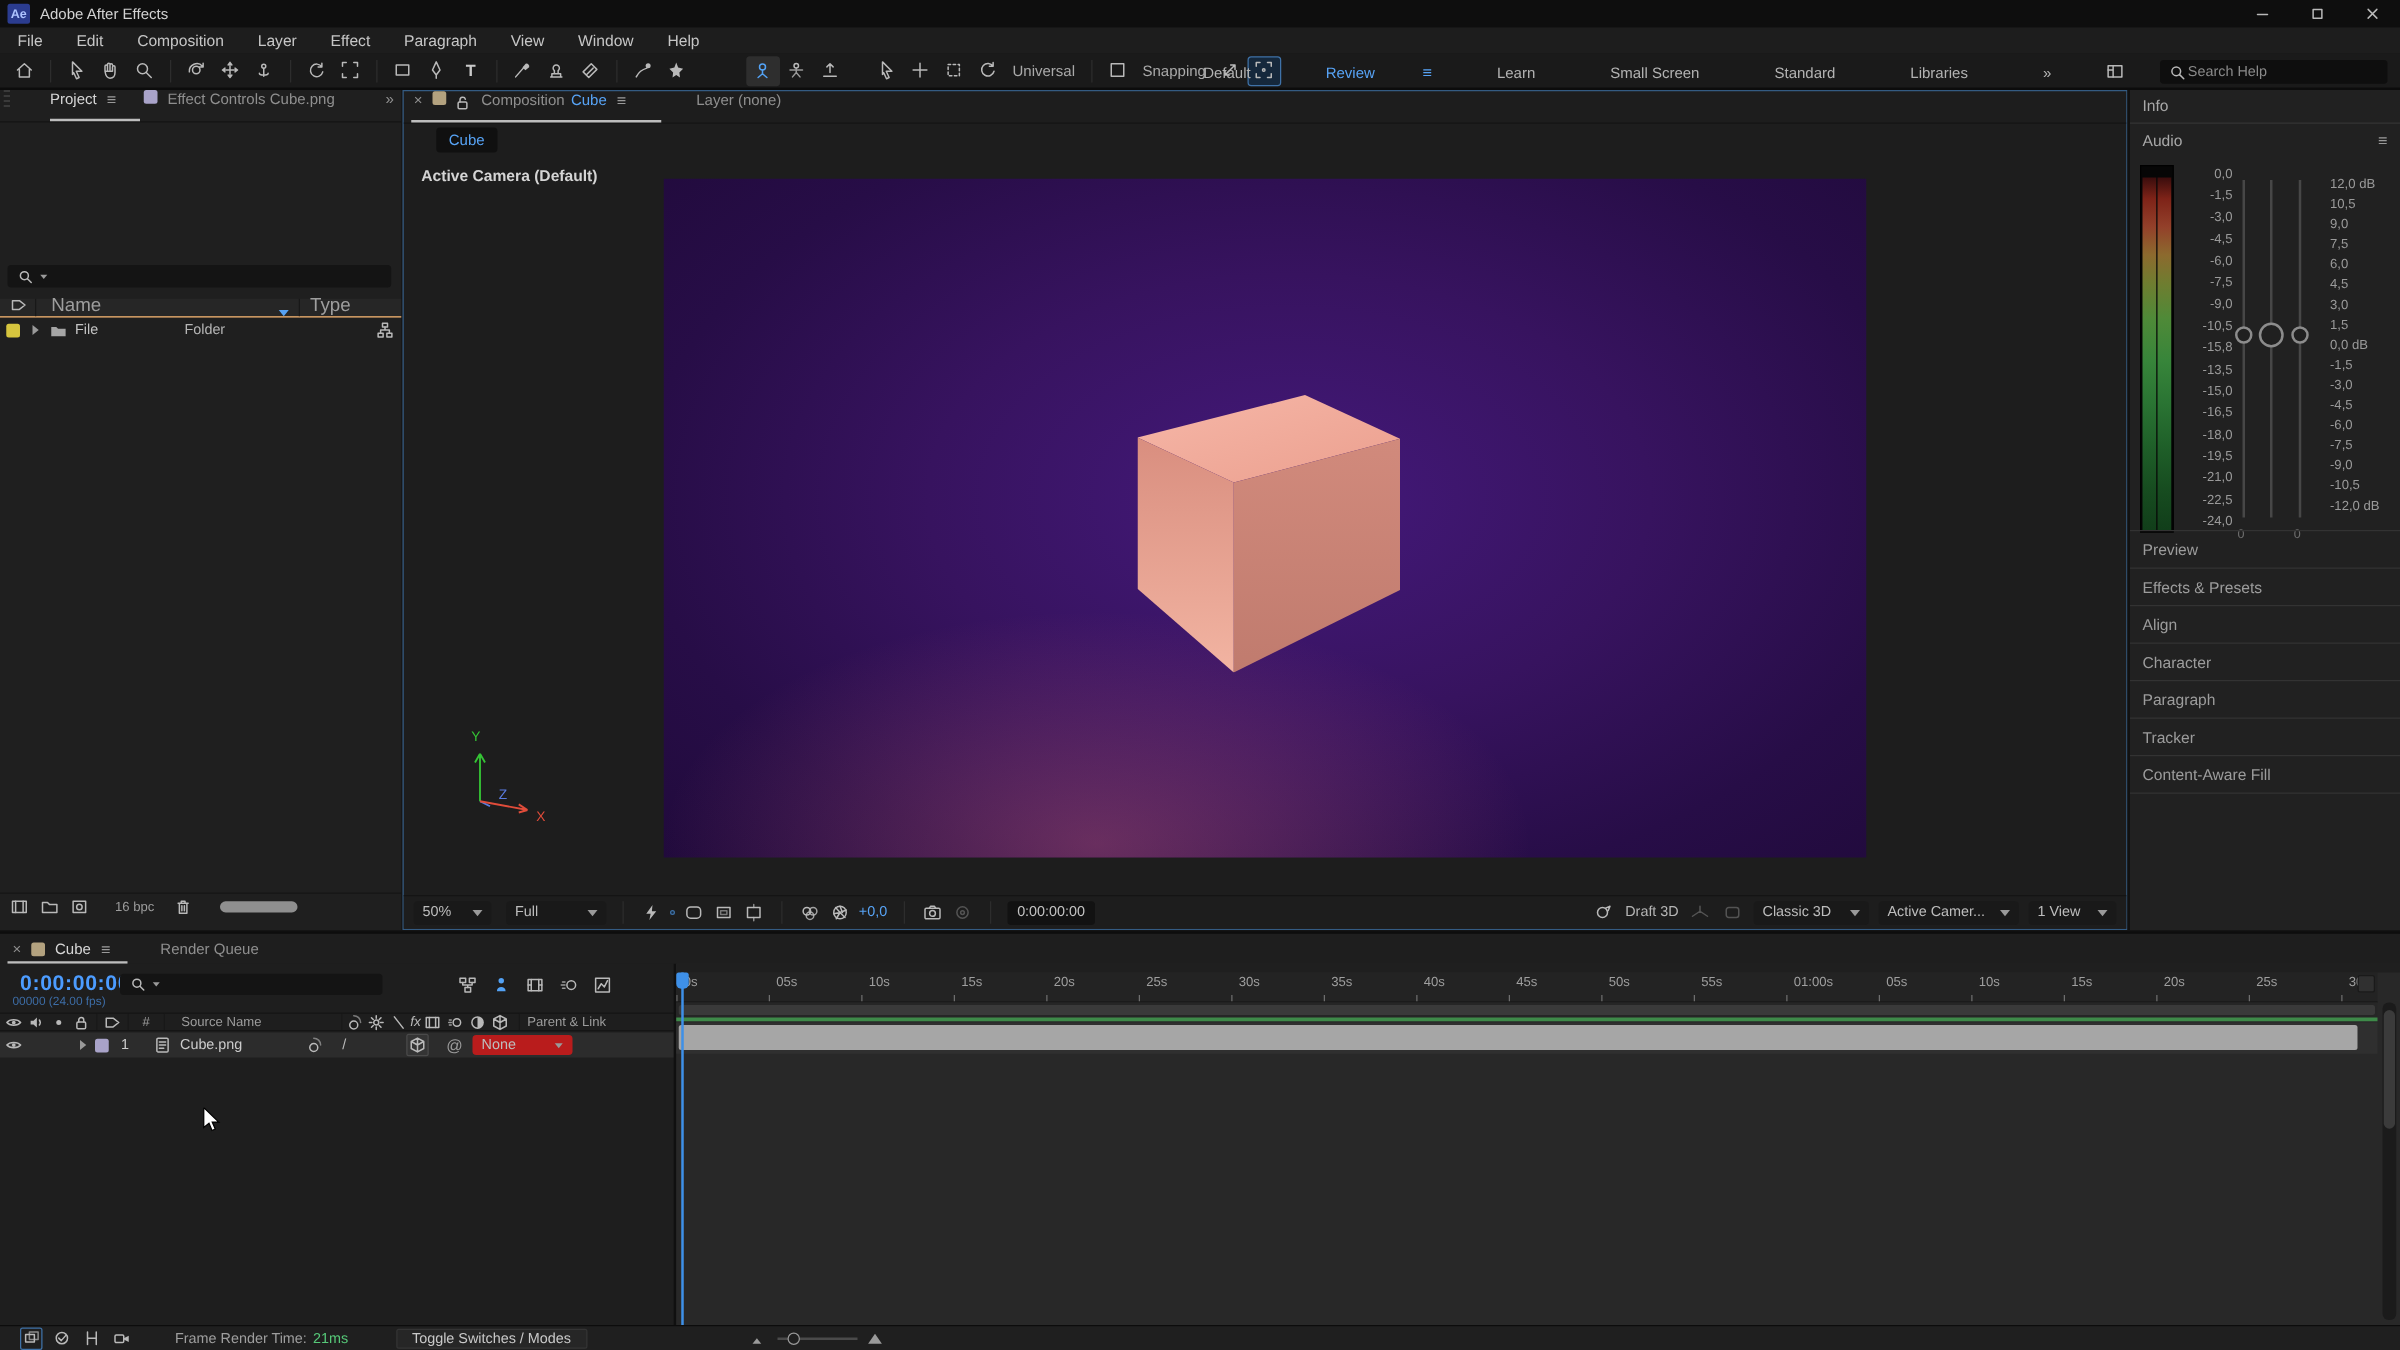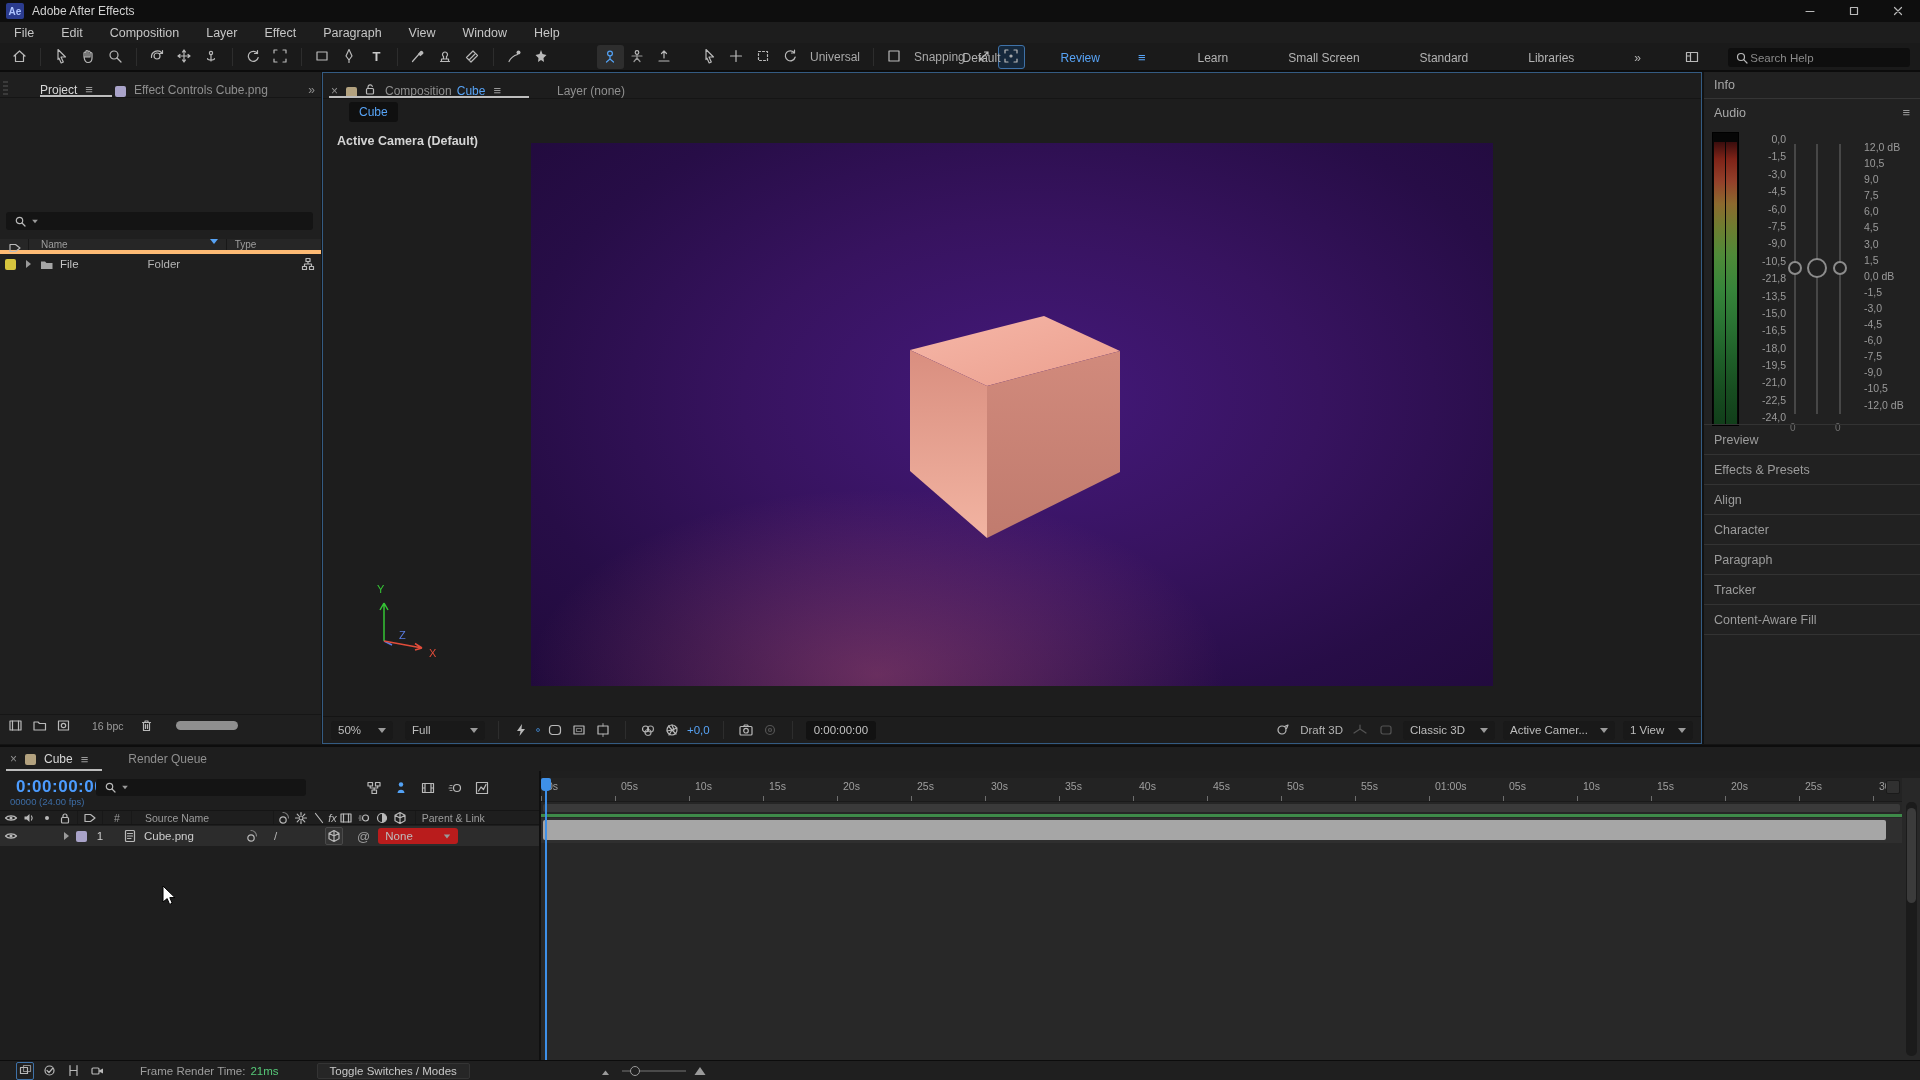--- a/index.html
+++ b/index.html
@@ -30,31 +30,31 @@
   .regionbox{border:1px solid #3f72a8;background:#15283c;border-radius:3px}
   #workspaces{position:absolute;right:0;top:43px;height:29px;display:flex;align-items:center;gap:16px}
   .ws{color:#b3b3b3;font-size:12px;margin:0 22px}
   .ws.active{color:#57a3f5}
   .ws-menu{color:#57a3f5;font-size:13px;margin-right:14px}
   .searchbox{width:182px;height:19px;background:#0e0e0e;border-radius:3px;display:flex;align-items:center;padding:0 6px;margin:0 10px 0 6px}
   .searchbox input{background:transparent;border:none;outline:none;color:#bdbdbd;font-size:11.5px;width:100%}
   .searchbox input::placeholder{color:#8a8a8a}
   
   .panel{position:absolute;background:#1f1f1f}
-  .tabbar{height:26px;display:flex;align-items:flex-end;border-bottom:1px solid #151515;position:relative}
+  .tabbar{height:26px;display:flex;align-items:flex-start;border-bottom:1px solid #151515;position:relative}
   .tab-underline{position:absolute;bottom:0;height:2px;background:#bdbdbd}
   .tablabel{font-size:12px;color:#d6d6d6}
   .tabdim{font-size:12px;color:#8f8f8f}
   .labelsq{width:11px;height:11px;border-radius:2px;display:inline-block}
   .hamb{color:#9a9a9a;font-size:13px}
   
   #project{left:0;top:72px;width:321px;height:672px}
   .dragdots{width:5px;height:16px;margin:0 6px 0 3px;background:repeating-linear-gradient(to bottom,#3a3a3a 0 2px,transparent 2px 4px)}
   .psearch{position:absolute;top:140px;left:6px;right:8px;height:18px;background:#141414;border-radius:3px;display:flex;align-items:center;padding:0 5px;gap:2px}
-  .phead{position:absolute;top:167px;left:0;right:0;height:15px;background:#262626;border-bottom:4px solid #fdba74;display:flex;align-items:flex-start;font-size:10px;color:#9e9e9e}
+  .phead{position:absolute;top:167px;left:0;right:0;height:15px;background:#262626;border-bottom:1px solid #fdba74;display:flex;align-items:flex-end;font-size:15px;color:#9e9e9e}
   .prow{position:absolute;top:183px;left:0;right:0;height:18px;display:flex;align-items:center;font-size:11.5px;color:#c4c4c4}
   .pfoot{position:absolute;bottom:8px;left:0;right:0;height:22px;border-top:1px solid #161616;display:flex;align-items:center;padding-left:6px;gap:6px}
   
   #comp{left:322px;top:72px;width:1380px;height:672px;background:#1d1d1d;border:1px solid #345b82}
   .viewerbtn{position:absolute;left:26px;top:29px;background:#101010;border-radius:3px;padding:3px 10px;color:#57a3f5;font-size:12px}
   .camlabel{position:absolute;left:14px;top:61px;color:#d4d4d4;font-weight:bold;font-size:12.5px}
   #viewport{position:absolute;left:208px;top:70px;width:962px;height:543px;background:
     radial-gradient(ellipse 560px 300px at 36% 98%, rgba(226,108,132,.34), rgba(226,108,132,0) 62%),
     radial-gradient(ellipse 760px 470px at 52% 47%, #44197b 0%, #37135f 38%, #270d47 68%, #1e0937 100%)}
   #gizmo{position:absolute;left:36px;top:508px}
@@ -640,21 +640,21 @@
   <div class="scale" style="left:40px;top:59px;width:42px">
 
   <div>0,0</div>
       <div>-1,5</div>
       <div>-3,0</div>
       <div>-4,5</div>
       <div>-6,0</div>
       <div>-7,5</div>
       <div>-9,0</div>
       <div>-10,5</div>
-      <div>-21,8</div>
+      <div>-15,8</div>
       <div>-13,5</div>
       <div>-15,0</div>
       <div>-16,5</div>
       <div>-18,0</div>
       <div>-19,5</div>
       <div>-21,0</div>
       <div>-22,5</div>
       <div>-24,0</div>
     </div>
 

